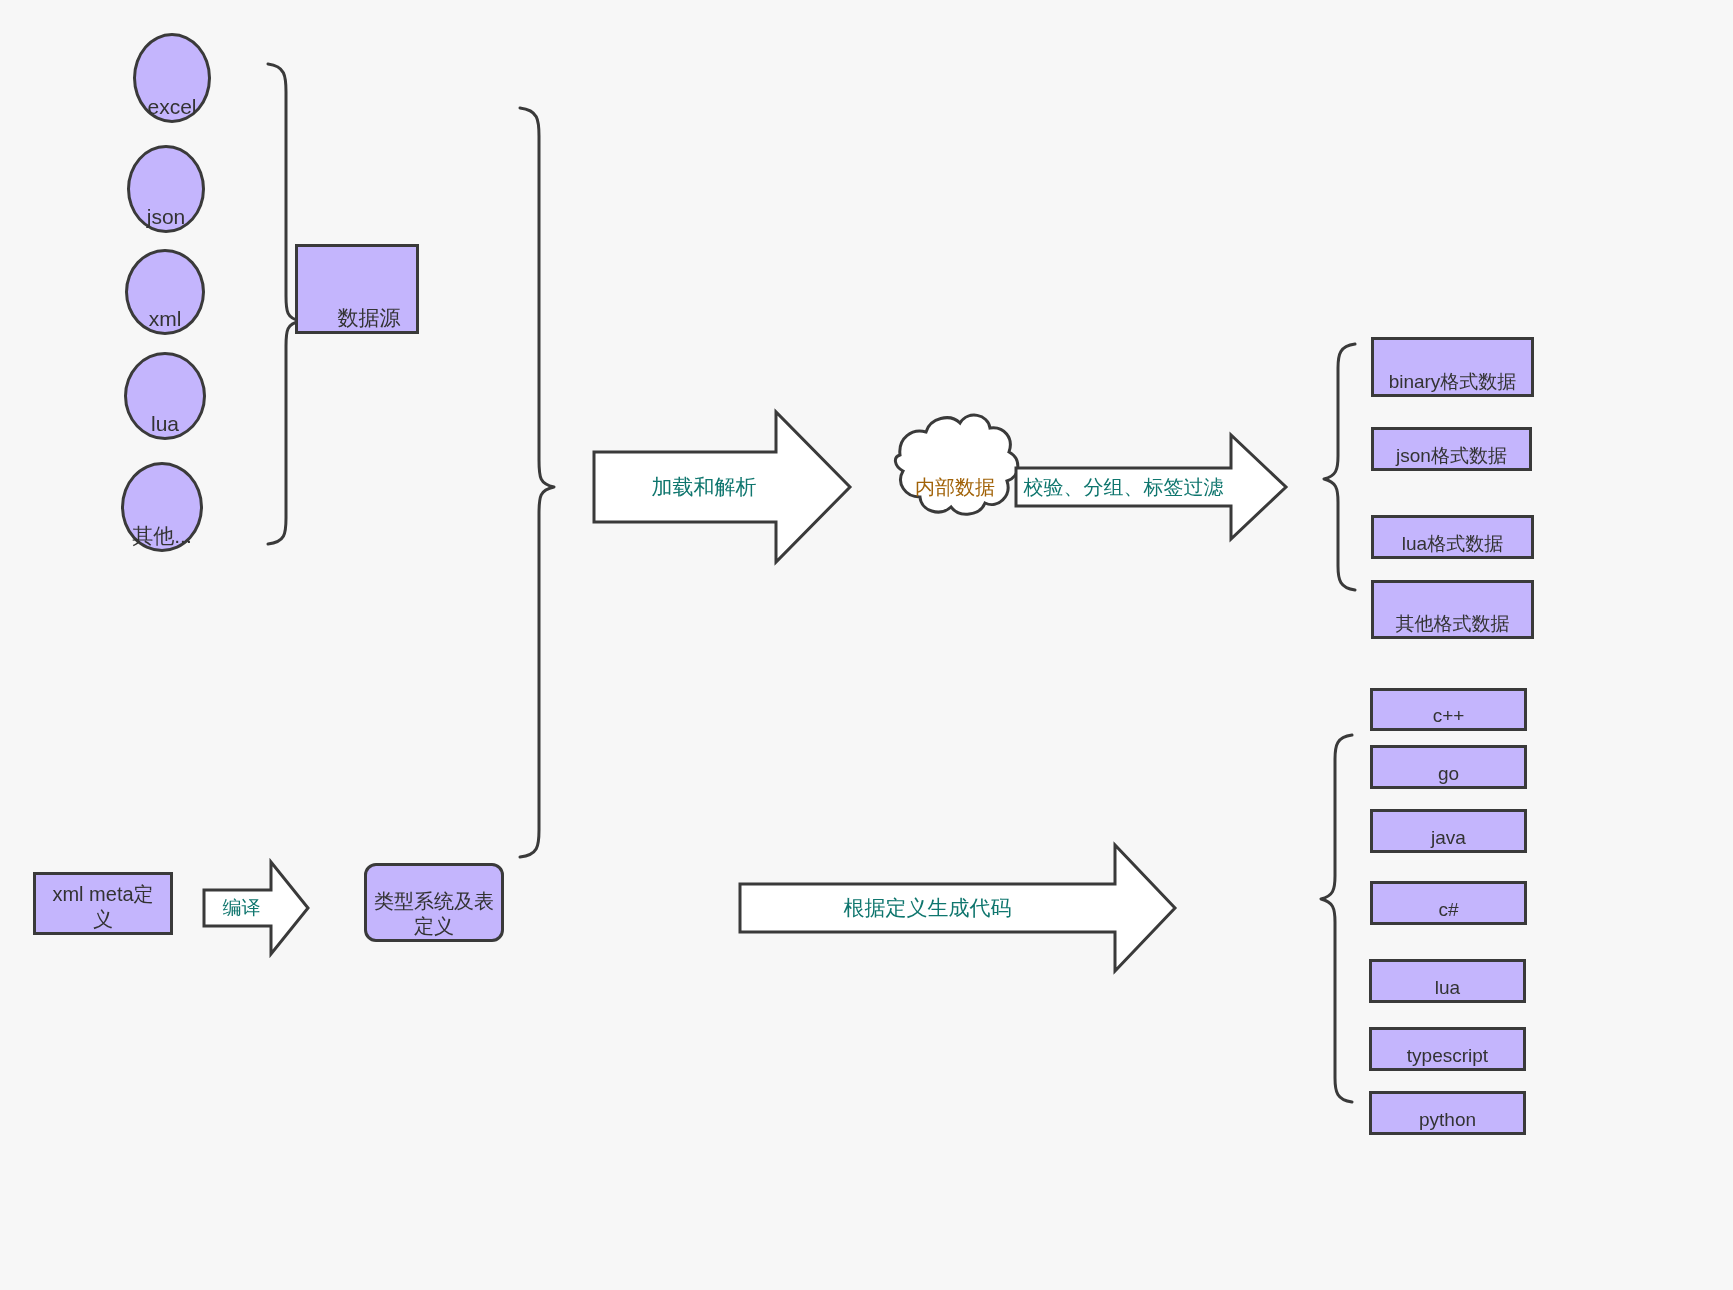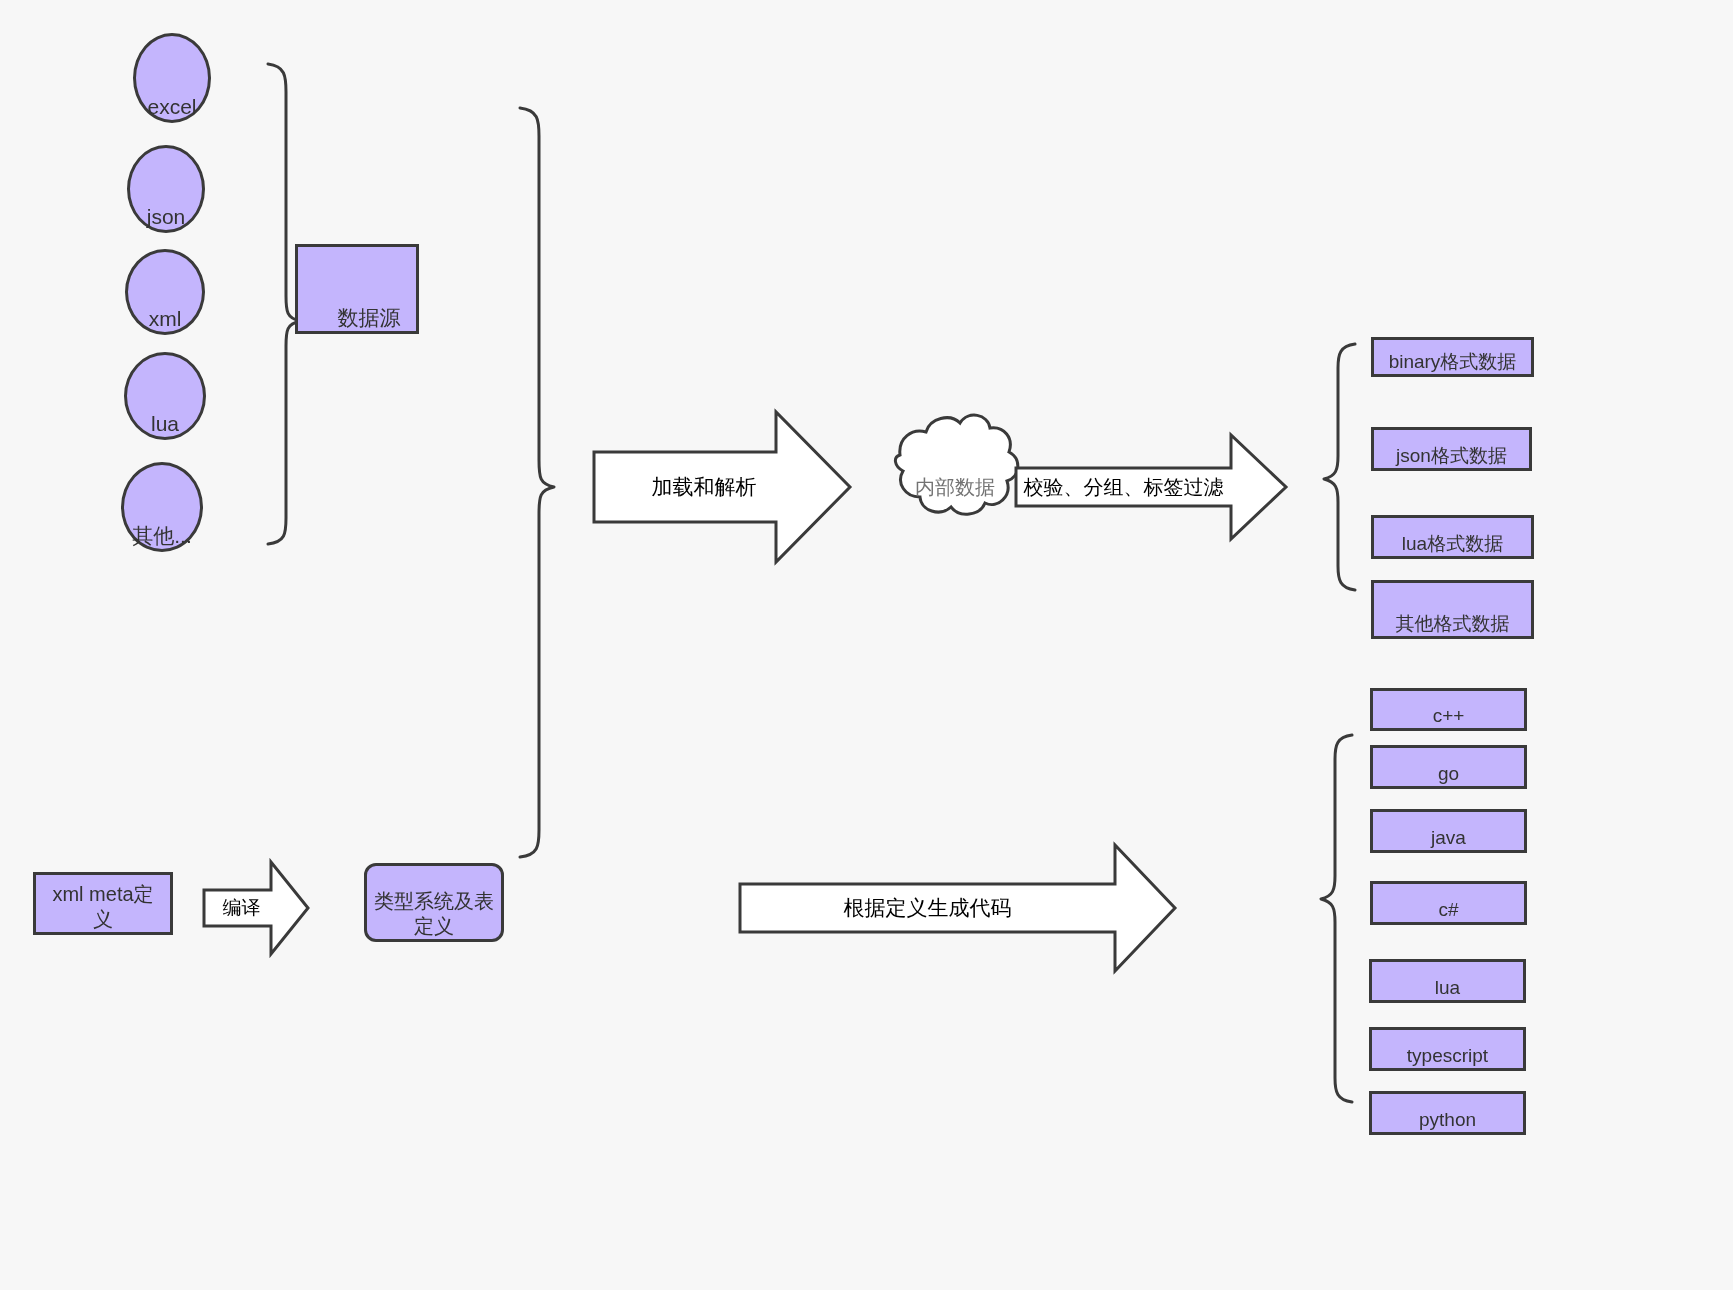--- a/index.html
+++ b/index.html
@@ -43,30 +43,30 @@
     display: block;
     padding: 0 6px;
     white-space: pre-line;
   }
   .arrow-label {
     position: absolute;
     display: flex;
     align-items: center;
     justify-content: center;
     text-align: center;
-    color: #000000;
+    color: #0f766e;
     pointer-events: none;
   }
   .cloud-label {
     position: absolute;
     display: flex;
     align-items: center;
     justify-content: center;
     text-align: center;
-    color: #737373;
+    color: #a16207;
   }
   svg .stroke {
     fill: none;
     stroke: #3a3a3a;
     stroke-width: 3;
     stroke-linecap: round;
     stroke-linejoin: round;
   }
   svg .shape {
     fill: #ffffff;
@@ -158,21 +158,21 @@
 </div>
 
 <div class="cloud-label" style="left:894px; top:466px; width:122px; height:42px; font-size:20px;">
   <span class="lbl">内部数据</span>
 </div>
 
 <div class="arrow-label" style="left:1016px; top:468px; width:215px; height:38px; font-size:20px;">
   <span class="lbl">校验、分组、标签过滤</span>
 </div>
 
-<div class="node rect" style="left:1371px; top:337px; width:163px; height:40px; font-size:19px;">
+<div class="node rect" style="left:1371px; top:337px; width:163px; height:60px; font-size:19px;">
   <span class="lbl">binary格式数据</span>
 </div>
 <div class="node rect" style="left:1371px; top:427px; width:161px; height:44px; font-size:19px;">
   <span class="lbl">json格式数据</span>
 </div>
 <div class="node rect" style="left:1371px; top:515px; width:163px; height:44px; font-size:19px;">
   <span class="lbl">lua格式数据</span>
 </div>
 <div class="node rect" style="left:1371px; top:580px; width:163px; height:59px; font-size:19px;">
   <span class="lbl">其他格式数据</span>

